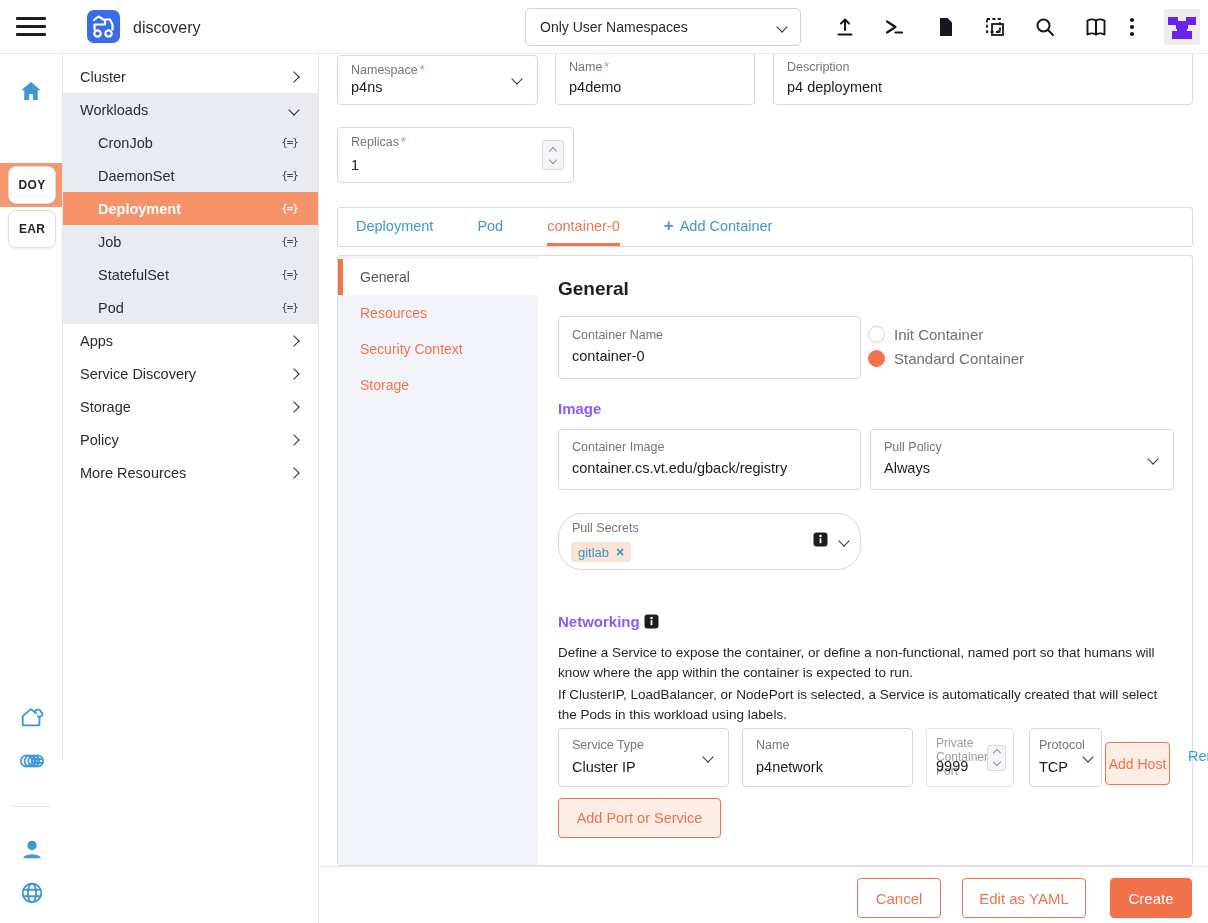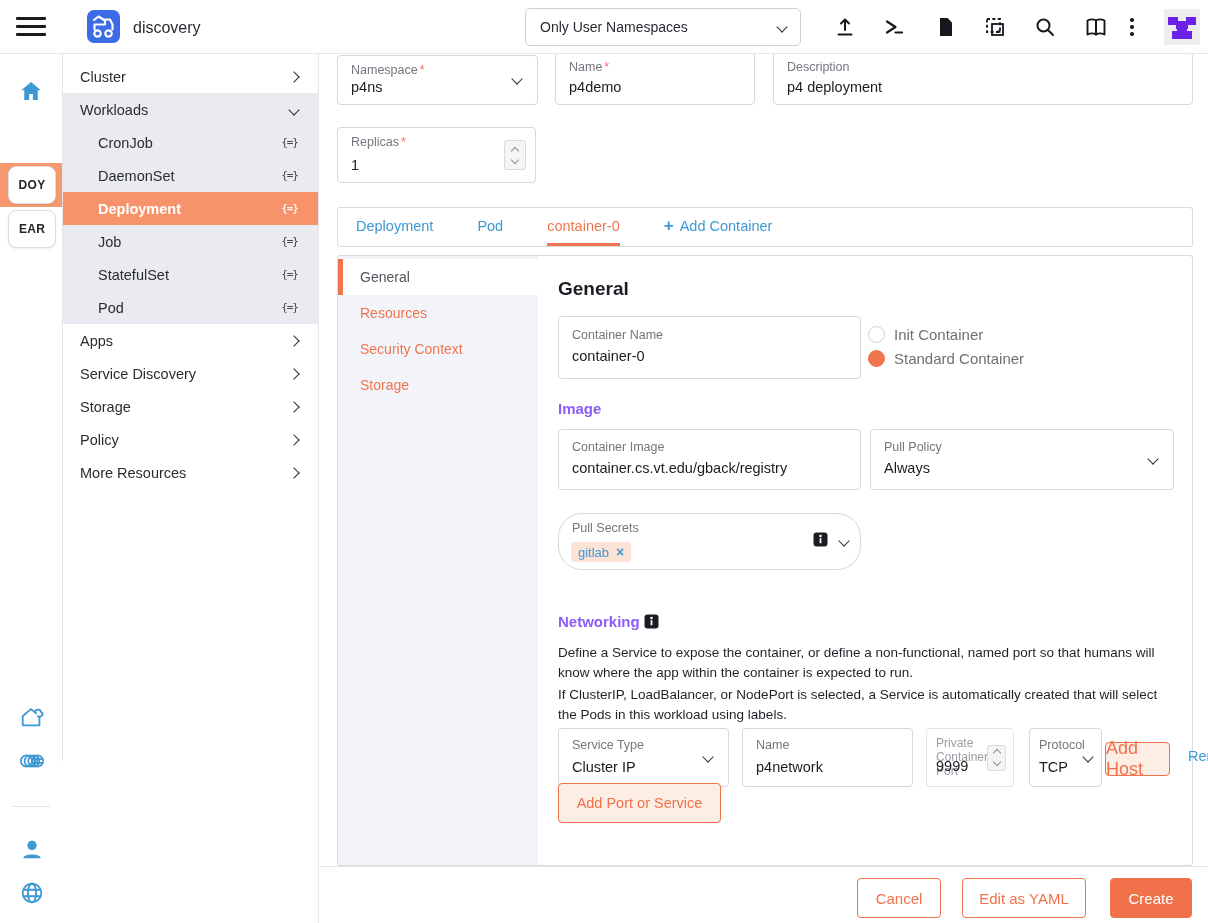--- a/index.html
+++ b/index.html
@@ -269,21 +269,21 @@
   <span class="fchev chev down"></span>
 </div>
 <div class="fieldbox" style="left:555px;top:52px;width:200px;height:53px;">
   <span class="flabel"><span>Name</span><span class="star">*</span></span>
   <span class="fvalue">p4demo</span>
 </div>
 <div class="fieldbox" style="left:773px;top:52px;width:420px;height:53px;">
   <span class="flabel">Description</span>
   <span class="fvalue">p4 deployment</span>
 </div>
-<div class="fieldbox" style="left:337px;top:127px;width:199px;height:56px;padding-left:21px;">
+<div class="fieldbox" style="left:337px;top:127px;width:237px;height:56px;padding-left:21px;">
   <span class="flabel"><span>Replicas</span><span class="star">*</span></span>
   <span class="fvalue">1</span>
   <span class="stepper">
     <span class="chev" style="transform:rotate(-135deg);"></span>
     <span class="chev" style="transform:rotate(45deg);"></span>
   </span>
 </div>
 
 <div class="tabbar">
   <div class="tab">
@@ -387,24 +387,24 @@
     <span class="stepper" style="width:17px;height:24px;right:7px;">
       <span class="chev" style="transform:rotate(-135deg);"></span>
       <span class="chev" style="transform:rotate(45deg);"></span>
     </span>
   </div>
   <div class="fieldbox" style="left:691px;top:472px;width:73px;height:59px;">
     <span class="flabel" style="left:9px;top:9px;">Protocol</span>
     <span class="fvalue" style="left:9px;bottom:11px;">TCP</span>
     <span class="fchev chev down" style="right:9px;"></span>
   </div>
-  <div class="btn btn-soft" style="position:absolute;left:767px;top:486px;width:65px;height:34px;font-size:18px;">
+  <div class="btn btn-soft" style="position:absolute;left:767px;top:486px;width:65px;height:43px;font-size:14px;">
     <span>Add Host</span>
   </div>
-  <div class="btn btn-soft" style="position:absolute;left:220px;top:527px;width:163px;height:40px;font-size:14.5px;align-items:center;">
+  <div class="btn btn-soft" style="position:absolute;left:220px;top:542px;width:163px;height:40px;font-size:14.5px;align-items:center;">
     <span>Add Port or Service</span>
   </div>
 </div>
 
 <div class="link abs" style="left:1188px;top:748px;">Remove</div>
 
 <div class="abs" style="left:318px;top:866px;width:890px;border-top:1px solid #e5e6ea;"></div>
 <div class="btn btn-outline abs" style="left:857px;top:878px;width:84px;height:40px;">
   <span>Cancel</span>
 </div>

